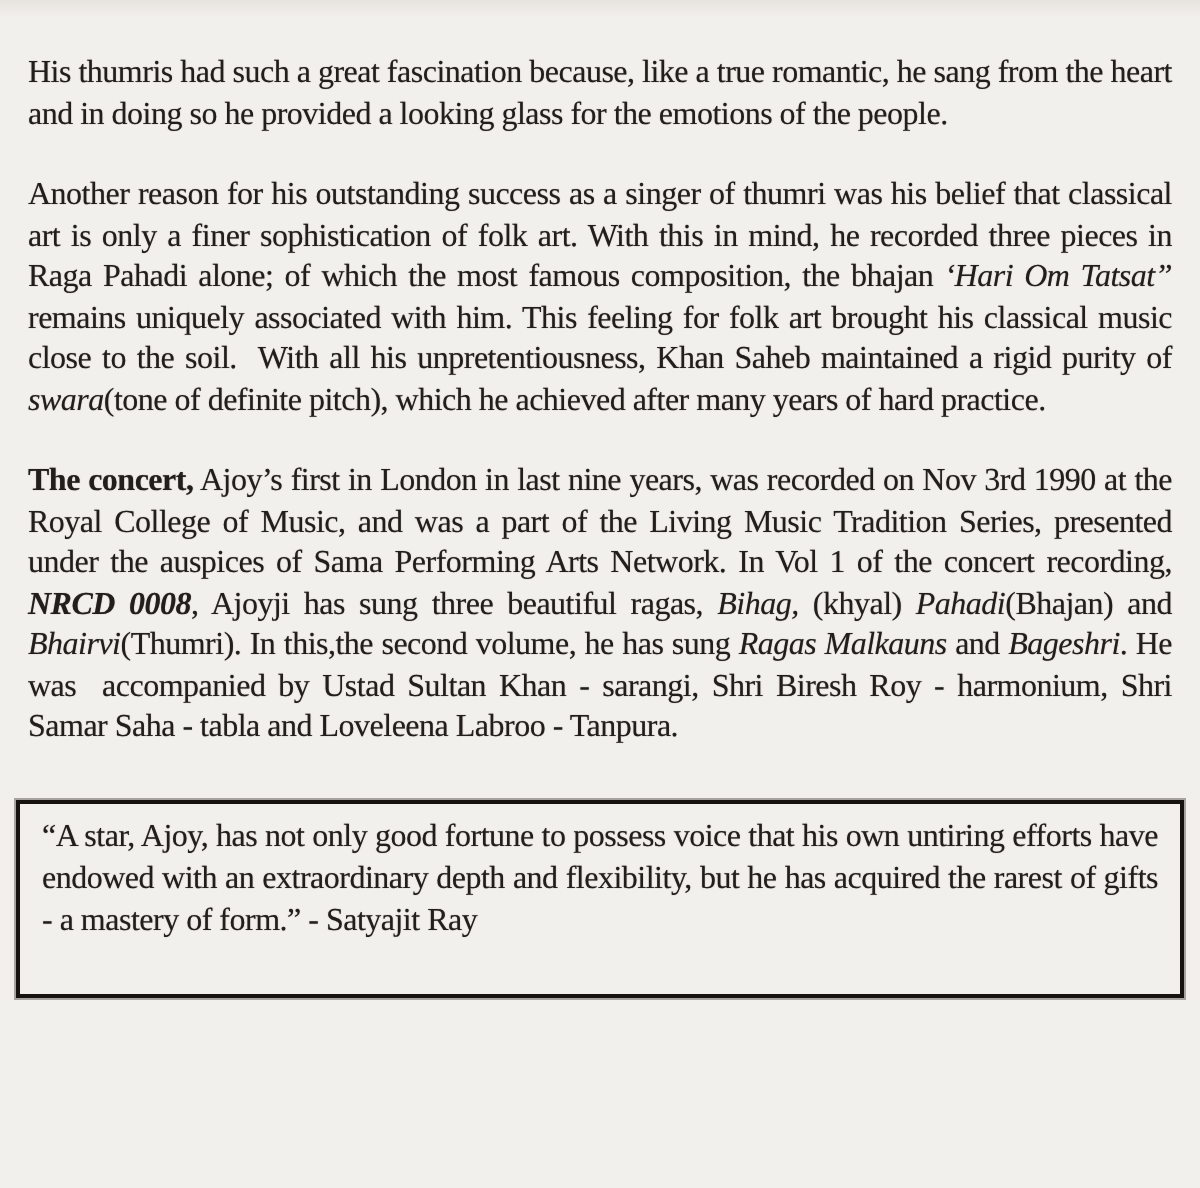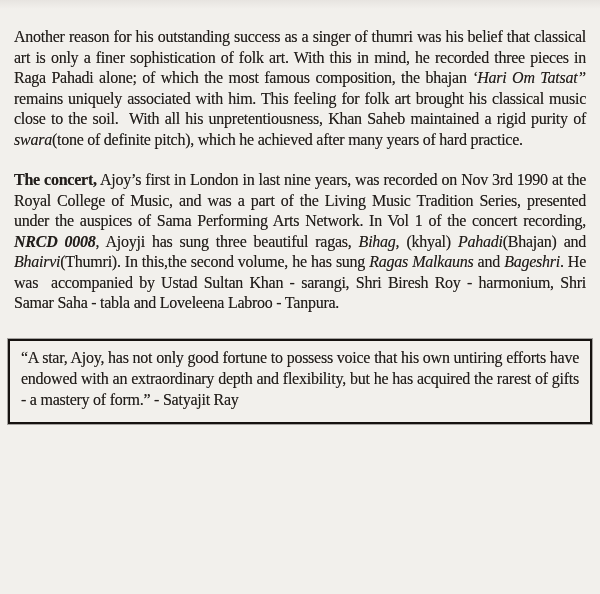--- a/index.html
+++ b/index.html
@@ -28,37 +28,38 @@
     letter-spacing:-0.25px;
     text-align:justify;
     text-shadow:0 0 0.5px rgba(34,30,27,0.55);
   }
   .para span{white-space:pre-wrap;}
   .quote-box{
     box-sizing:border-box;
     margin:25px -6px 0 -6px;
     border:2px solid var(--box-border);
     box-shadow:0 0 0 1px rgba(22,18,16,0.35);
-    padding:6px 11px 12px 11px;
+    padding:6px 11px 26px 11px;
     background:var(--background);
   }
   .quote{
     margin:0 0 19px 0;
     font-size:16px;
     line-height:21px;
     letter-spacing:-0.25px;
     text-align:justify;
     text-shadow:0 0 0.5px rgba(34,30,27,0.55);
   }
   .quote:last-child{margin-bottom:0;}
 </style>
 </head>
 <body>
 
 <div class="page">
+  <p class="para"><span>His thumris had such a great fascination because, like a true romantic, he sang from the heart and in doing so he provided a looking glass for the emotions of the people.</span></p>
 
   <p class="para"><span>Another reason for his outstanding success as a singer of thumri was his belief that classical art is only a finer sophistication of folk art. With this in mind, he recorded three pieces in Raga Pahadi alone; of which the most famous composition, the bhajan </span><span style="font-style: italic;">‘Hari Om Tatsat”</span><span> remains uniquely associated with him. This feeling for folk art brought his classical music close to the soil.  With all his unpretentiousness, Khan Saheb maintained a rigid purity of </span><span style="font-style: italic;">swara</span><span>(tone of definite pitch), which he achieved after many years of hard practice.</span></p>
 
   <p class="para"><span style="font-weight: bold;">The concert,</span><span> Ajoy’s first in London in last nine years, was recorded on Nov 3rd 1990 at the Royal College of Music, and was a part of the Living Music Tradition Series, presented under the auspices of Sama Performing Arts Network. In Vol 1 of the concert recording, </span><span style="font-weight: bold; font-style: italic;">NRCD 0008</span><span>, Ajoyji has sung three beautiful ragas, </span><span style="font-style: italic;">Bihag,</span><span> (khyal) </span><span style="font-style: italic;">Pahadi</span><span>(Bhajan) and </span><span style="font-style: italic;">Bhairvi</span><span>(Thumri). In this,the second volume, he has sung </span><span style="font-style: italic;">Ragas Malkauns</span><span> and </span><span style="font-style: italic;">Bageshri</span><span>. He was  accompanied by Ustad Sultan Khan - sarangi, Shri Biresh Roy - harmonium, Shri Samar Saha - tabla and Loveleena Labroo - Tanpura.</span></p>
 
   <div class="quote-box">
     <p class="quote"><span>“A star, Ajoy, has not only good fortune to possess voice that his own untiring efforts have endowed with an extraordinary depth and flexibility, but he has acquired the rarest of gifts - a mastery of form.” - Satyajit Ray</span></p>
 
   </div>
 </div>

